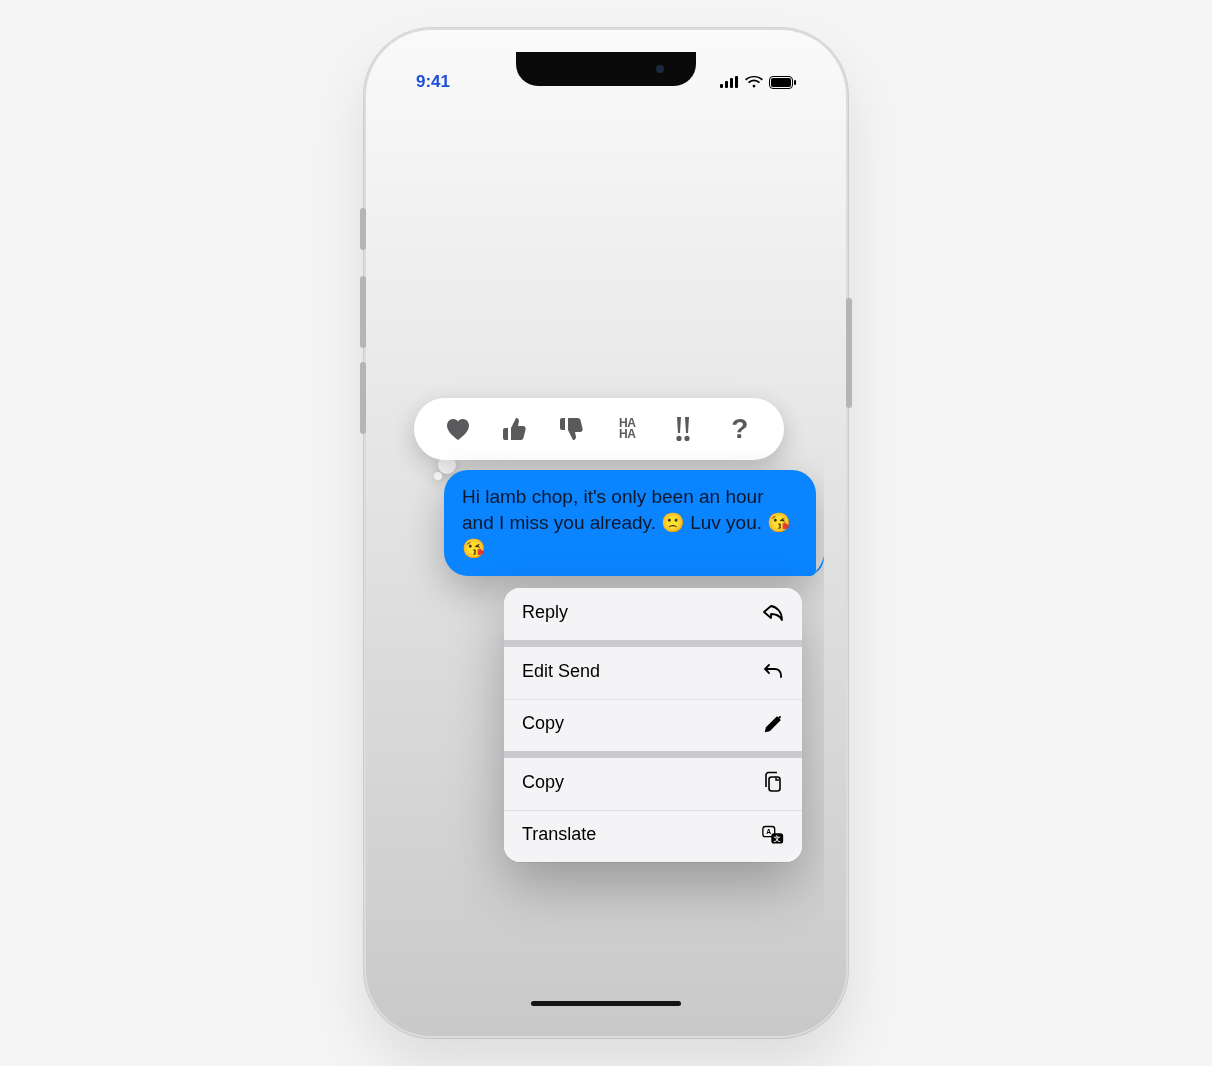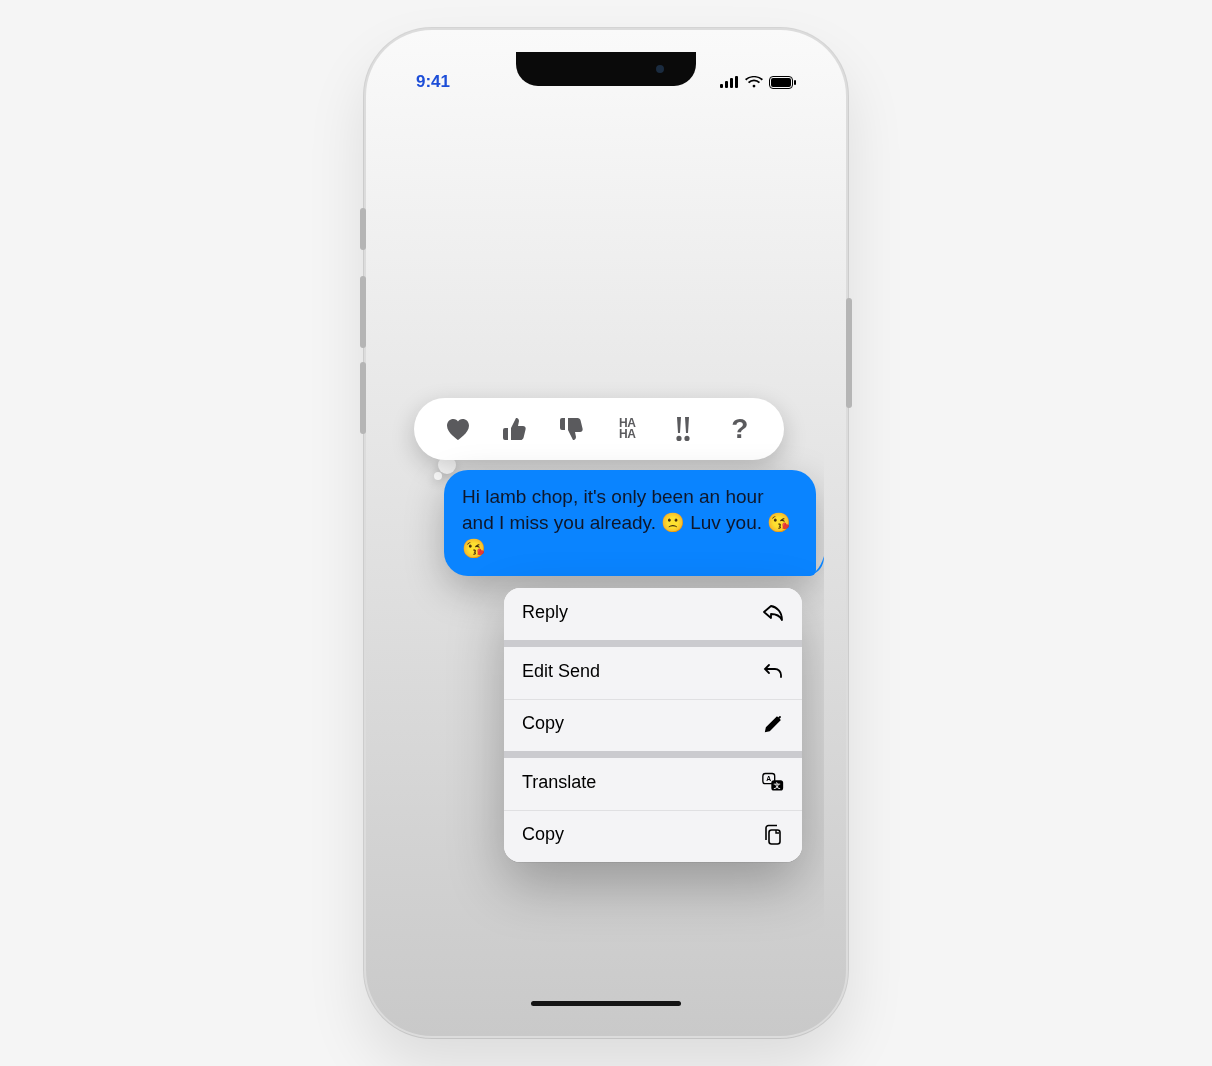--- a/index.html
+++ b/index.html
@@ -363,40 +363,40 @@
               <span>Copy</span>
               <span class="menu-icon">
                 <svg width="20" height="20" viewBox="0 0 20 20">
                     <path stroke="#000" stroke-width="1.8" stroke-linecap="round" d="M3 17L17 3M3 17l.7-3.3L14 3.4l2.6 2.6L6.3 16.3 3 17z" fill="none"></path>
                   </svg>
               </span>
             </div>
           </div>
           <div class="menu-section">
             <div class="menu-item">
+              <span>Copy</span>
+              <span class="menu-icon">
+                <svg width="20" height="22" viewBox="0 0 20 22">
+                  <rect x="6" y="6" width="11" height="14" rx="2.5" fill="none" stroke="#000" stroke-width="1.6"></rect>
+                  <path d="M3 16V4a2.5 2.5 0 012.5-2.5H14" fill="none" stroke="#000" stroke-width="1.6"></path>
+                  <path d="M13 6v3h3" fill="none" stroke="#000" stroke-width="1.4"></path>
+                </svg>
+              </span>
+            </div>
+            <div class="menu-item">
               <span>Translate</span>
               <span class="menu-icon">
                 <svg width="26" height="22" viewBox="0 0 26 22">
                   <rect x="1" y="1" width="14" height="12" rx="3" fill="none" stroke="#000" stroke-width="1.6"></rect>
                   <text x="8" y="10" text-anchor="middle" font-size="8" font-weight="700" fill="#000">A</text>
                   <rect x="11" y="9" width="14" height="12" rx="3" fill="#000"></rect>
                   <text x="18" y="18" text-anchor="middle" font-size="8" font-weight="700" fill="#fff">文</text>
                 </svg>
               </span>
             </div>
-            <div class="menu-item">
-              <span>Copy</span>
-              <span class="menu-icon">
-                <svg width="20" height="22" viewBox="0 0 20 22">
-                  <rect x="6" y="6" width="11" height="14" rx="2.5" fill="none" stroke="#000" stroke-width="1.6"></rect>
-                  <path d="M3 16V4a2.5 2.5 0 012.5-2.5H14" fill="none" stroke="#000" stroke-width="1.6"></path>
-                  <path d="M13 6v3h3" fill="none" stroke="#000" stroke-width="1.4"></path>
-                </svg>
-              </span>
-            </div>
           </div>
         </div>
       </div>
 
       <div class="home-indicator"></div>
     </div>
   </div>
 </div>
 
 </body></html>

